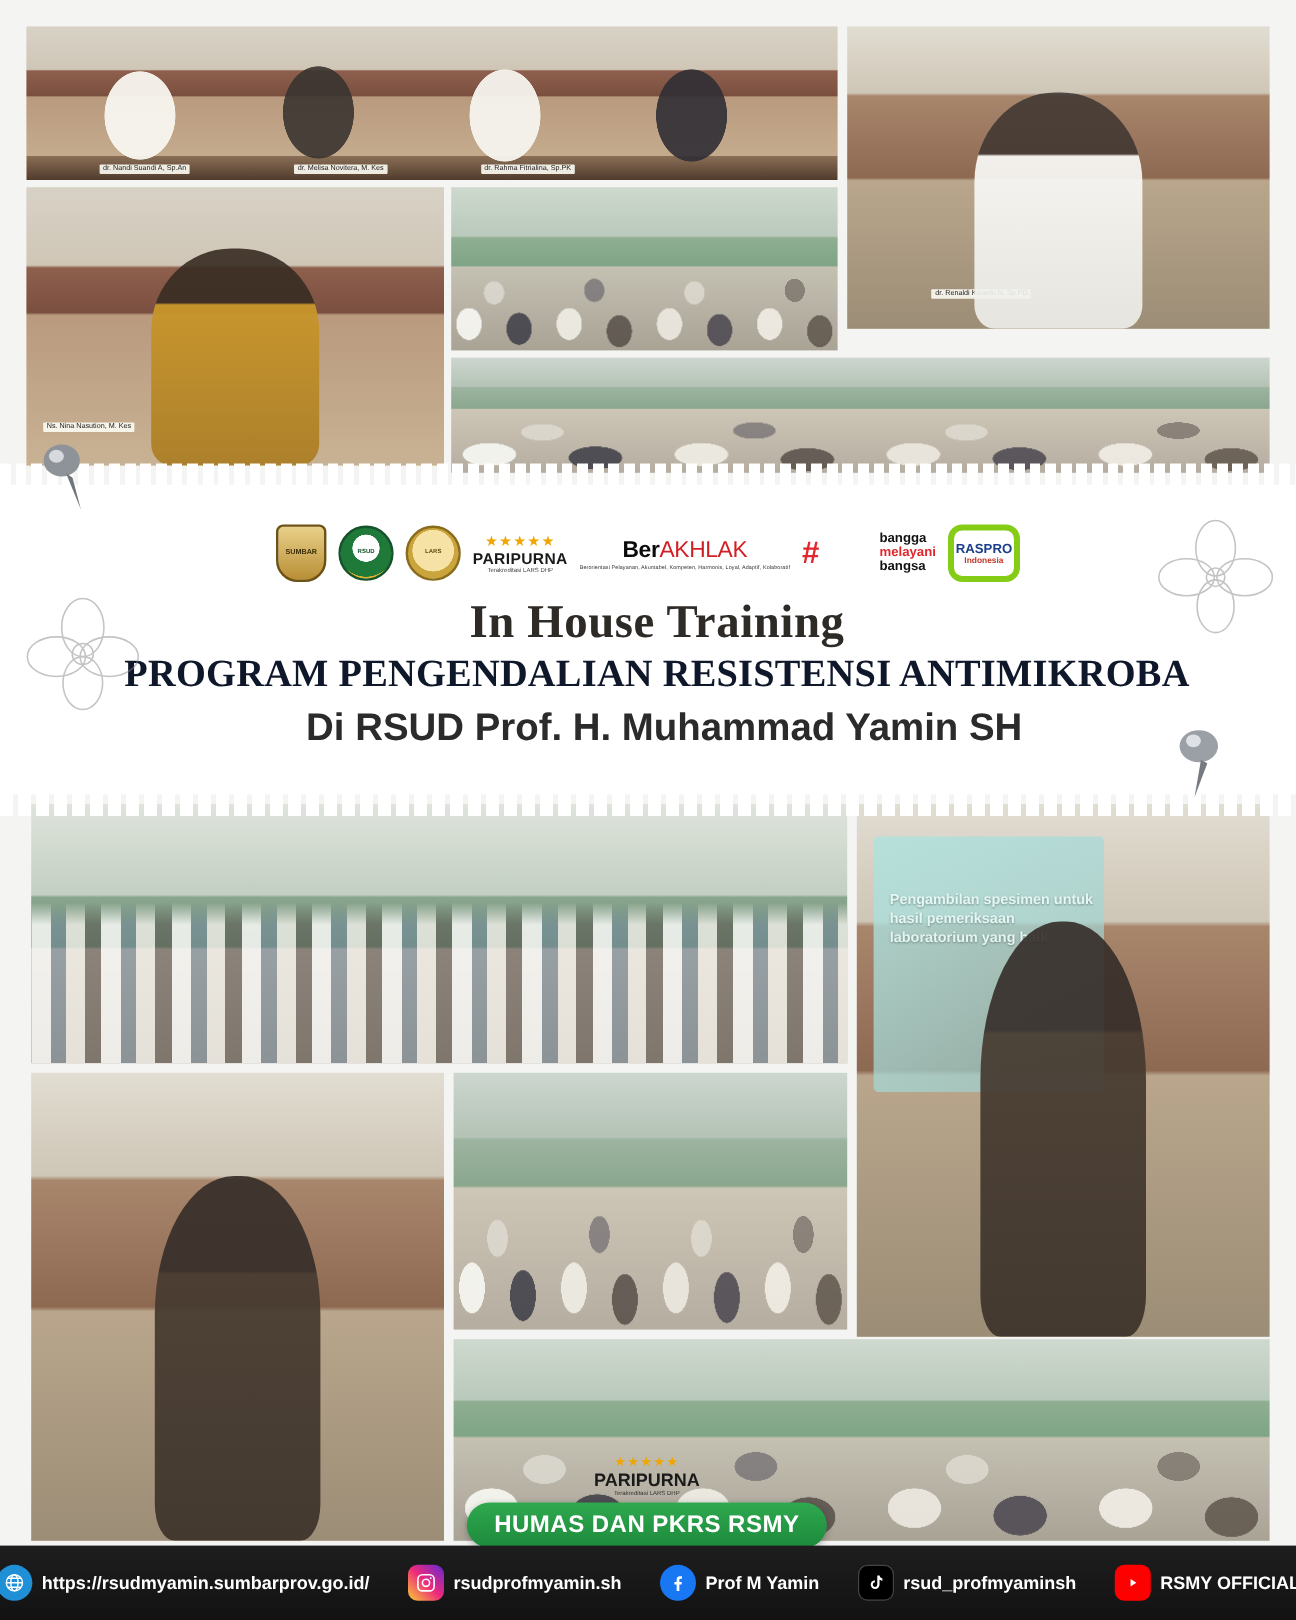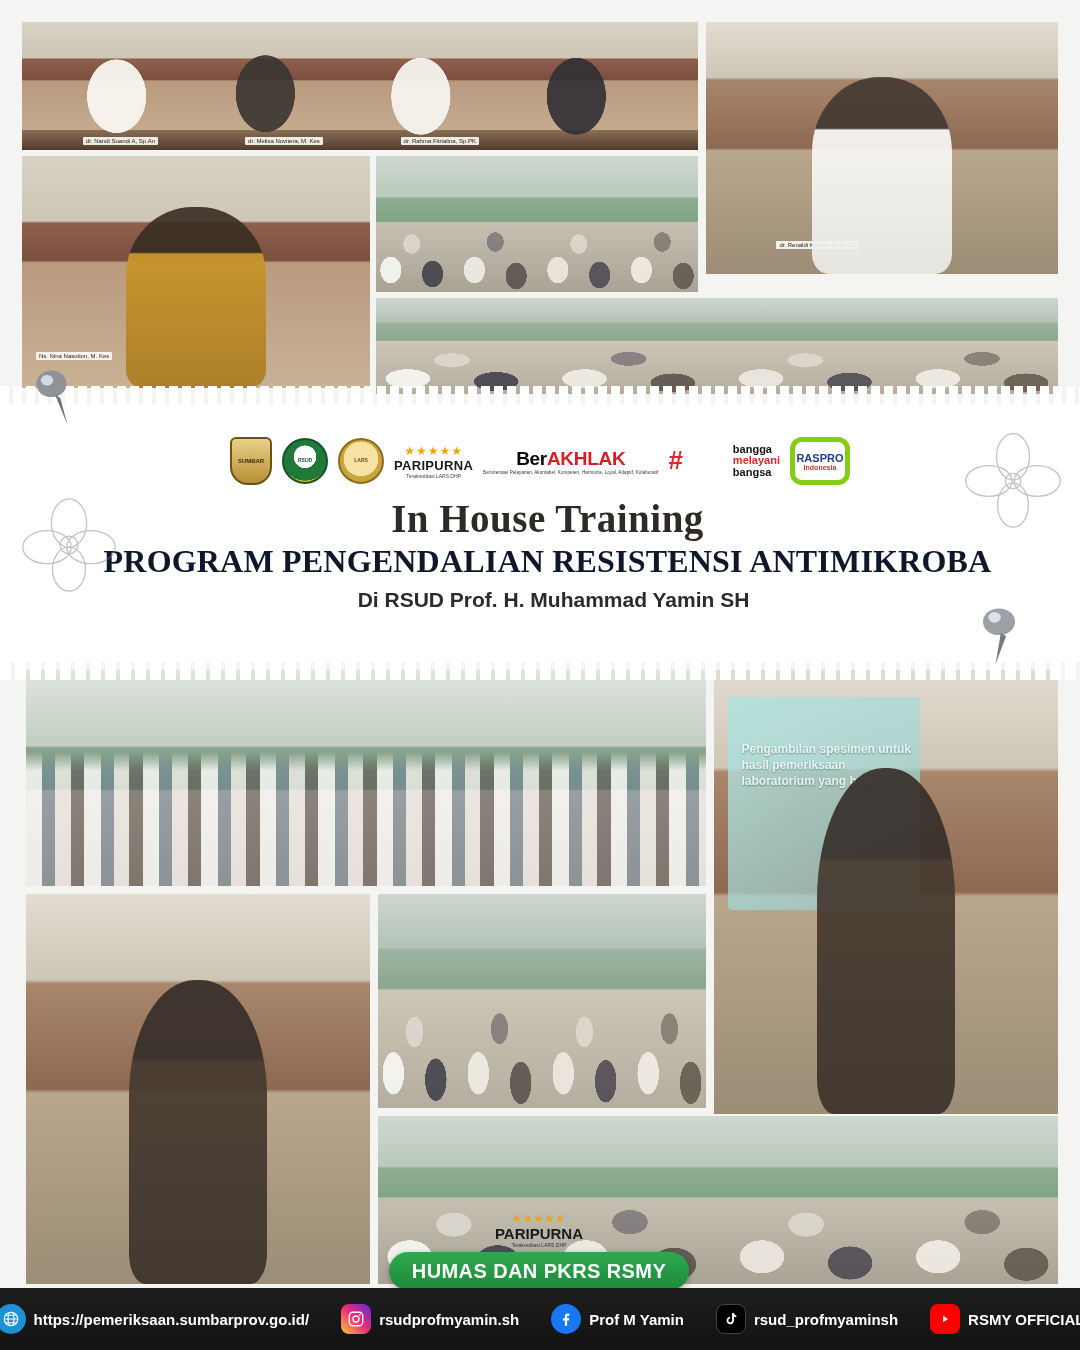--- a/index.html
+++ b/index.html
@@ -133,21 +133,21 @@
   .logo-round-gold {
     width: 46px; height: 46px; border-radius: 50%;
     background: radial-gradient(circle at 50% 45%, #f6e2a5 0 55%, #caa43c 56% 100%);
     border: 2px solid #8a6c1d; font-size: 5px; color:#6a4f10;
   }
   .logo-paripurna { text-align:center; }
   .logo-paripurna .stars { color:#f0a500; font-size: 12px; letter-spacing: 1px; }
   .logo-paripurna .pp-title { font-size: 13px; font-weight: 900; color:#1a1a1a; letter-spacing:.3px; }
   .logo-paripurna .pp-sub { font-size: 5px; color:#444; }
   .logo-berakhlak { text-align:center; }
-  .logo-berakhlak .ba-title { font-size: 19px; font-weight: 700; color:#d31f26; letter-spacing:-.3px; }
+  .logo-berakhlak .ba-title { font-size: 19px; font-weight: 400; color:#d31f26; letter-spacing:-.3px; }
   .logo-berakhlak .ba-title b { color:#0b0b0b; }
   .logo-berakhlak .ba-sub { font-size: 4.5px; color:#333; letter-spacing:.1px; }
   .logo-bangga { display:flex; align-items:center; gap:3px; }
   .logo-bangga .hash { color:#e0272e; font-size: 26px; font-weight: 900; line-height:.9; }
   .logo-bangga .bm { font-size: 11px; font-weight: 800; line-height: 1.02; margin-left: 47px; }
   .logo-bangga .bm .l1 { color:#111; }
   .logo-bangga .bm .l2 { color:#e0272e;text-align:center; }
   .logo-bangga .bm .l3 { color:#111; }
   .logo-raspro {
     width: 60px; height: 48px; border-radius: 12px;
@@ -163,21 +163,21 @@
     font-family: "Liberation Serif", serif;
     font-size: 39px; font-weight: 700; color: #2e2a26;
     letter-spacing: .5px;
   }
   .t-line2 {
     font-family: "Liberation Serif", serif;
     font-size: 32px; font-weight: 700; color: #0f172a;
     letter-spacing: .2px; margin-top: 2px;
   }
   .t-line3 {
-    font-size: 21px; font-weight: 600; color: #2b2b2b; margin-top: 8px; padding-left: 12px;
+    font-size: 32px; font-weight: 600; color: #2b2b2b; margin-top: 8px; padding-left: 12px;
   }
   .t-line4 {
     font-size: 29px; font-weight: 600; color: #2b2b2b; margin-top: 2px;
   }
 
   .flower {
     position: absolute; width: 110px; height: 110px; opacity: .5;
   }
 
   
@@ -349,21 +349,21 @@
 
   <div class="footer">
     <div class="f-item">
       <span class="ic ic-globe">
         <svg width="18" height="18" viewBox="0 0 24 24" fill="none" stroke="#fff" stroke-width="1.6">
           <circle cx="12" cy="12" r="9"></circle>
             <ellipse cx="12" cy="12" rx="4" ry="9"></ellipse>
             <path d="M3 12h18M4.5 7h15M4.5 17h15"></path>
         </svg>
       </span>
-      <span class="f-label web">https://pemeriksaan.sumbarprov.go.id/</span>
+      <span class="f-label web">https://rsudmyamin.sumbarprov.go.id/</span>
     </div>
     <div class="sep"></div>
     <div class="f-item">
       <span class="ic ic-ig">
         <svg width="18" height="18" viewBox="0 0 24 24" fill="none" stroke="#fff" stroke-width="1.8">
           <rect x="3" y="3" width="18" height="18" rx="5"></rect>
             <circle cx="12" cy="12" r="4"></circle>
             <circle cx="17.2" cy="6.8" r="1.1" fill="#fff" stroke="none"></circle>
         </svg>
       </span>

